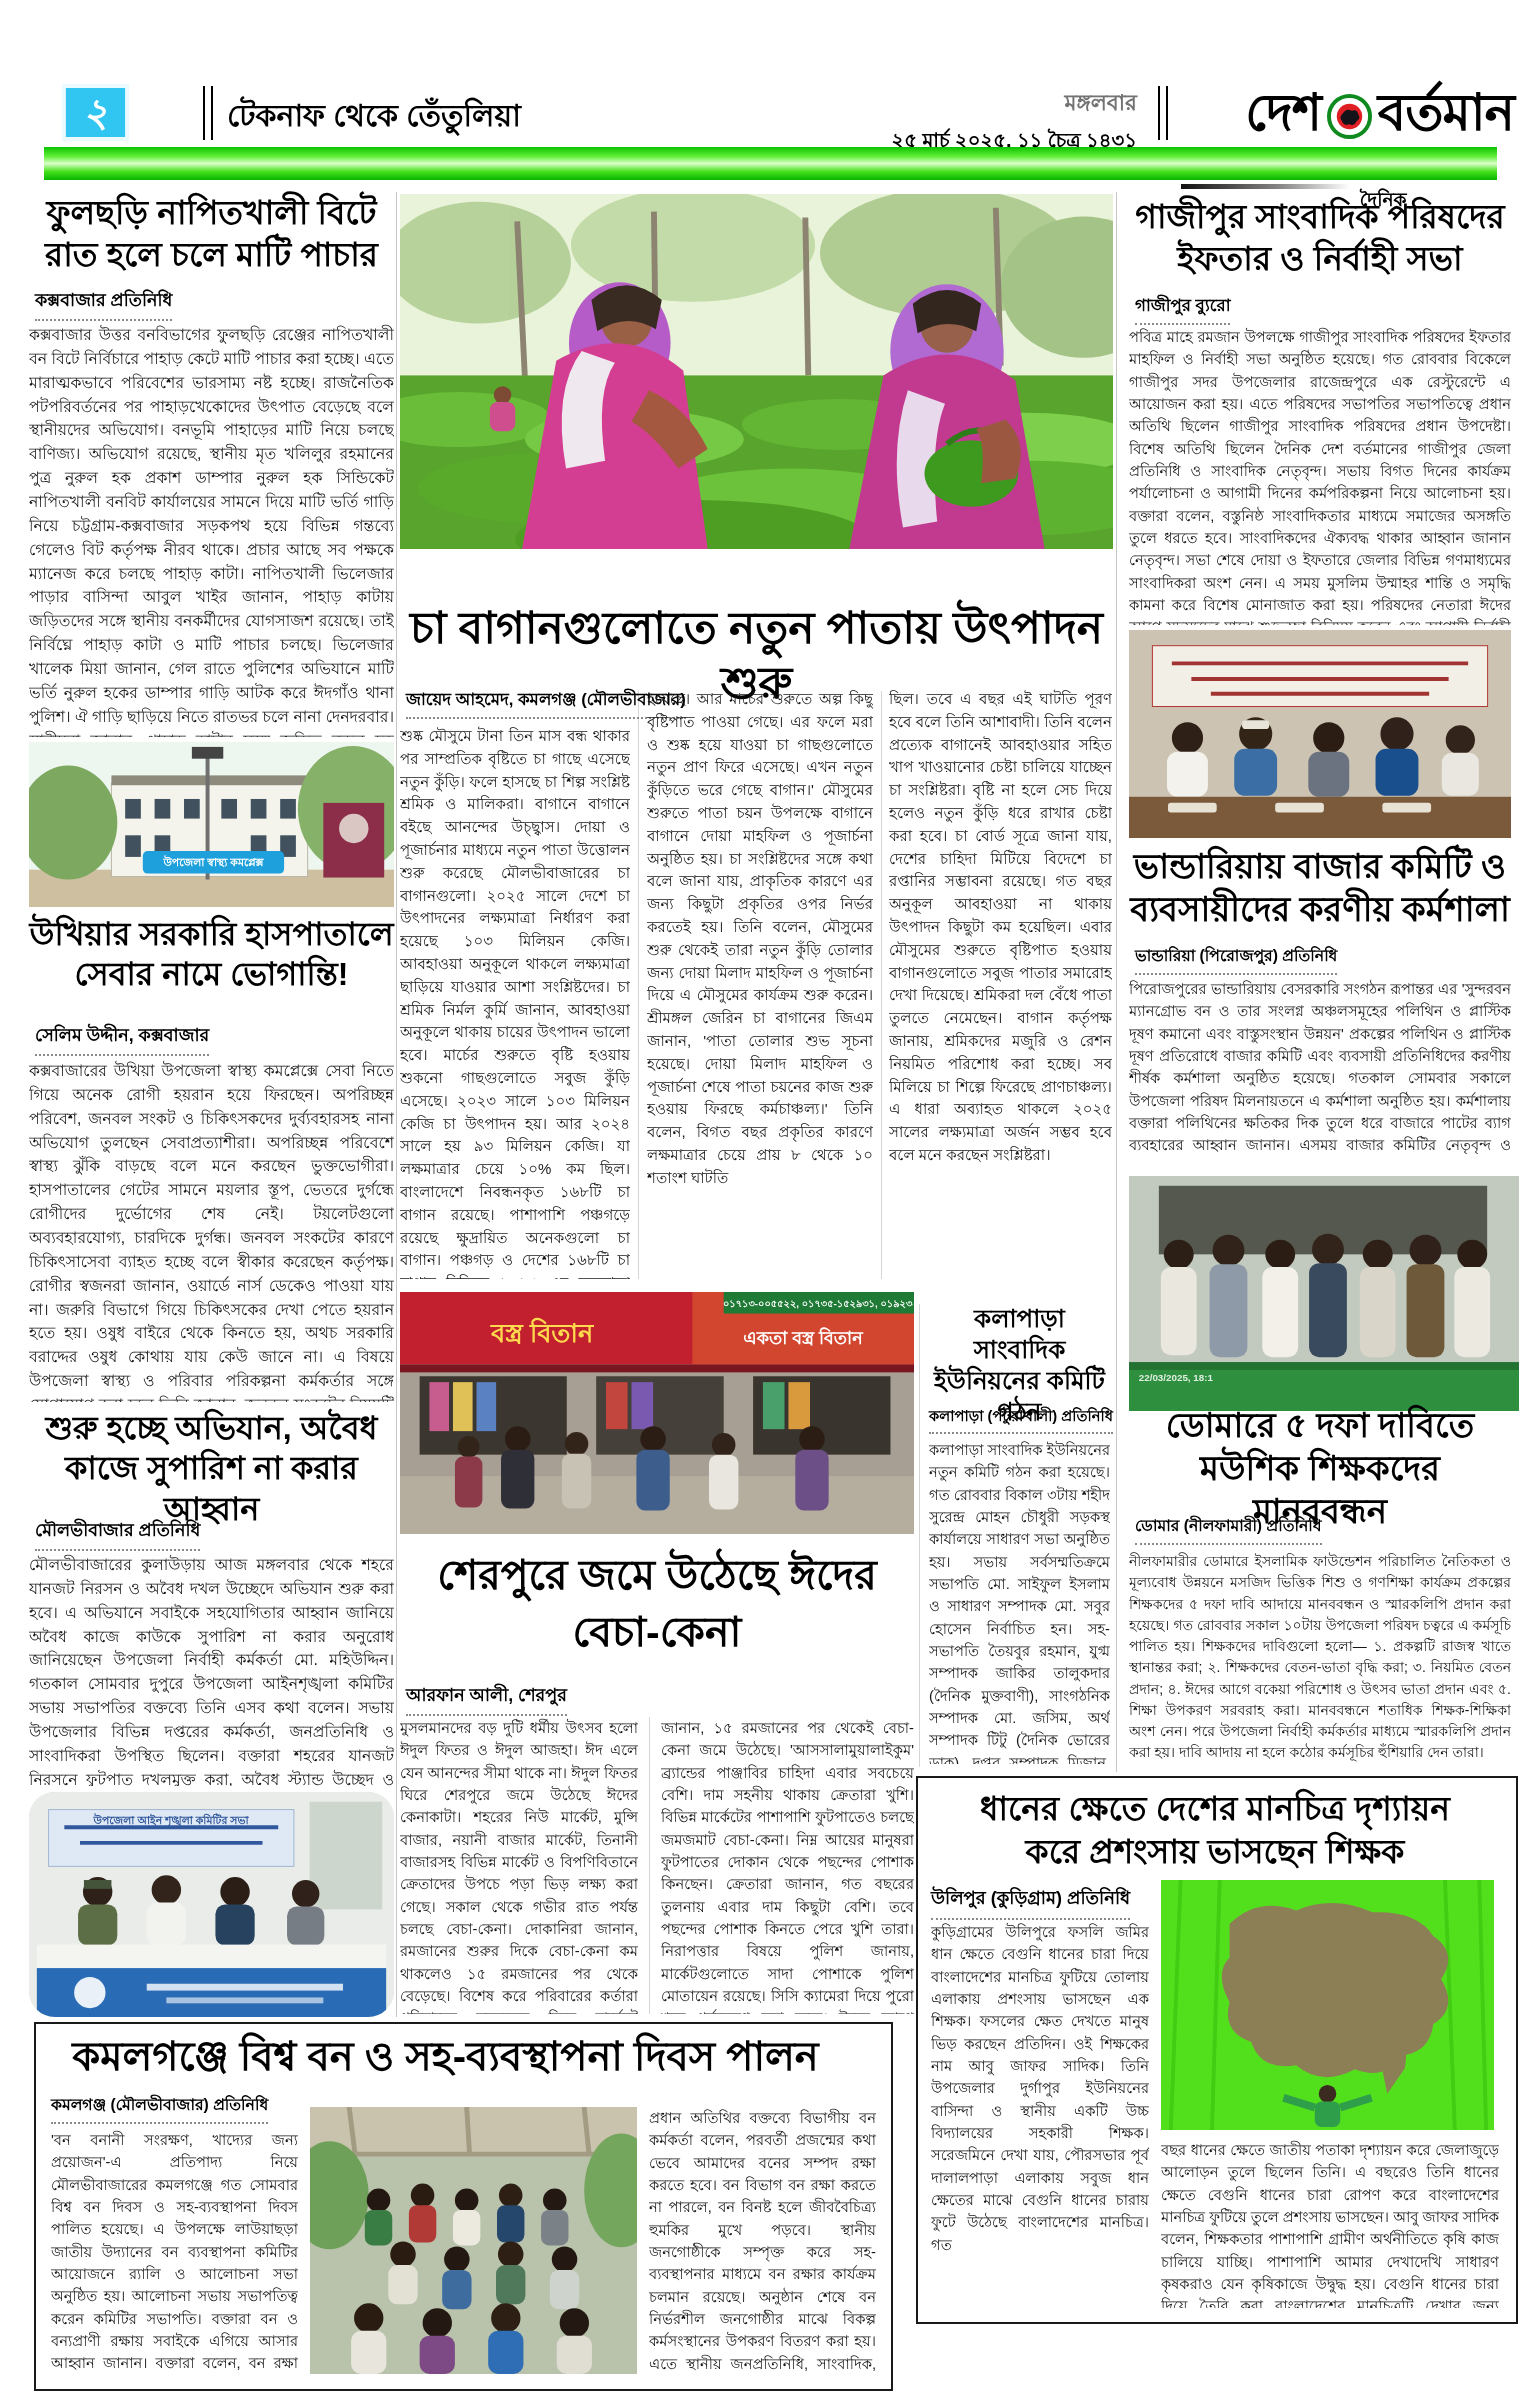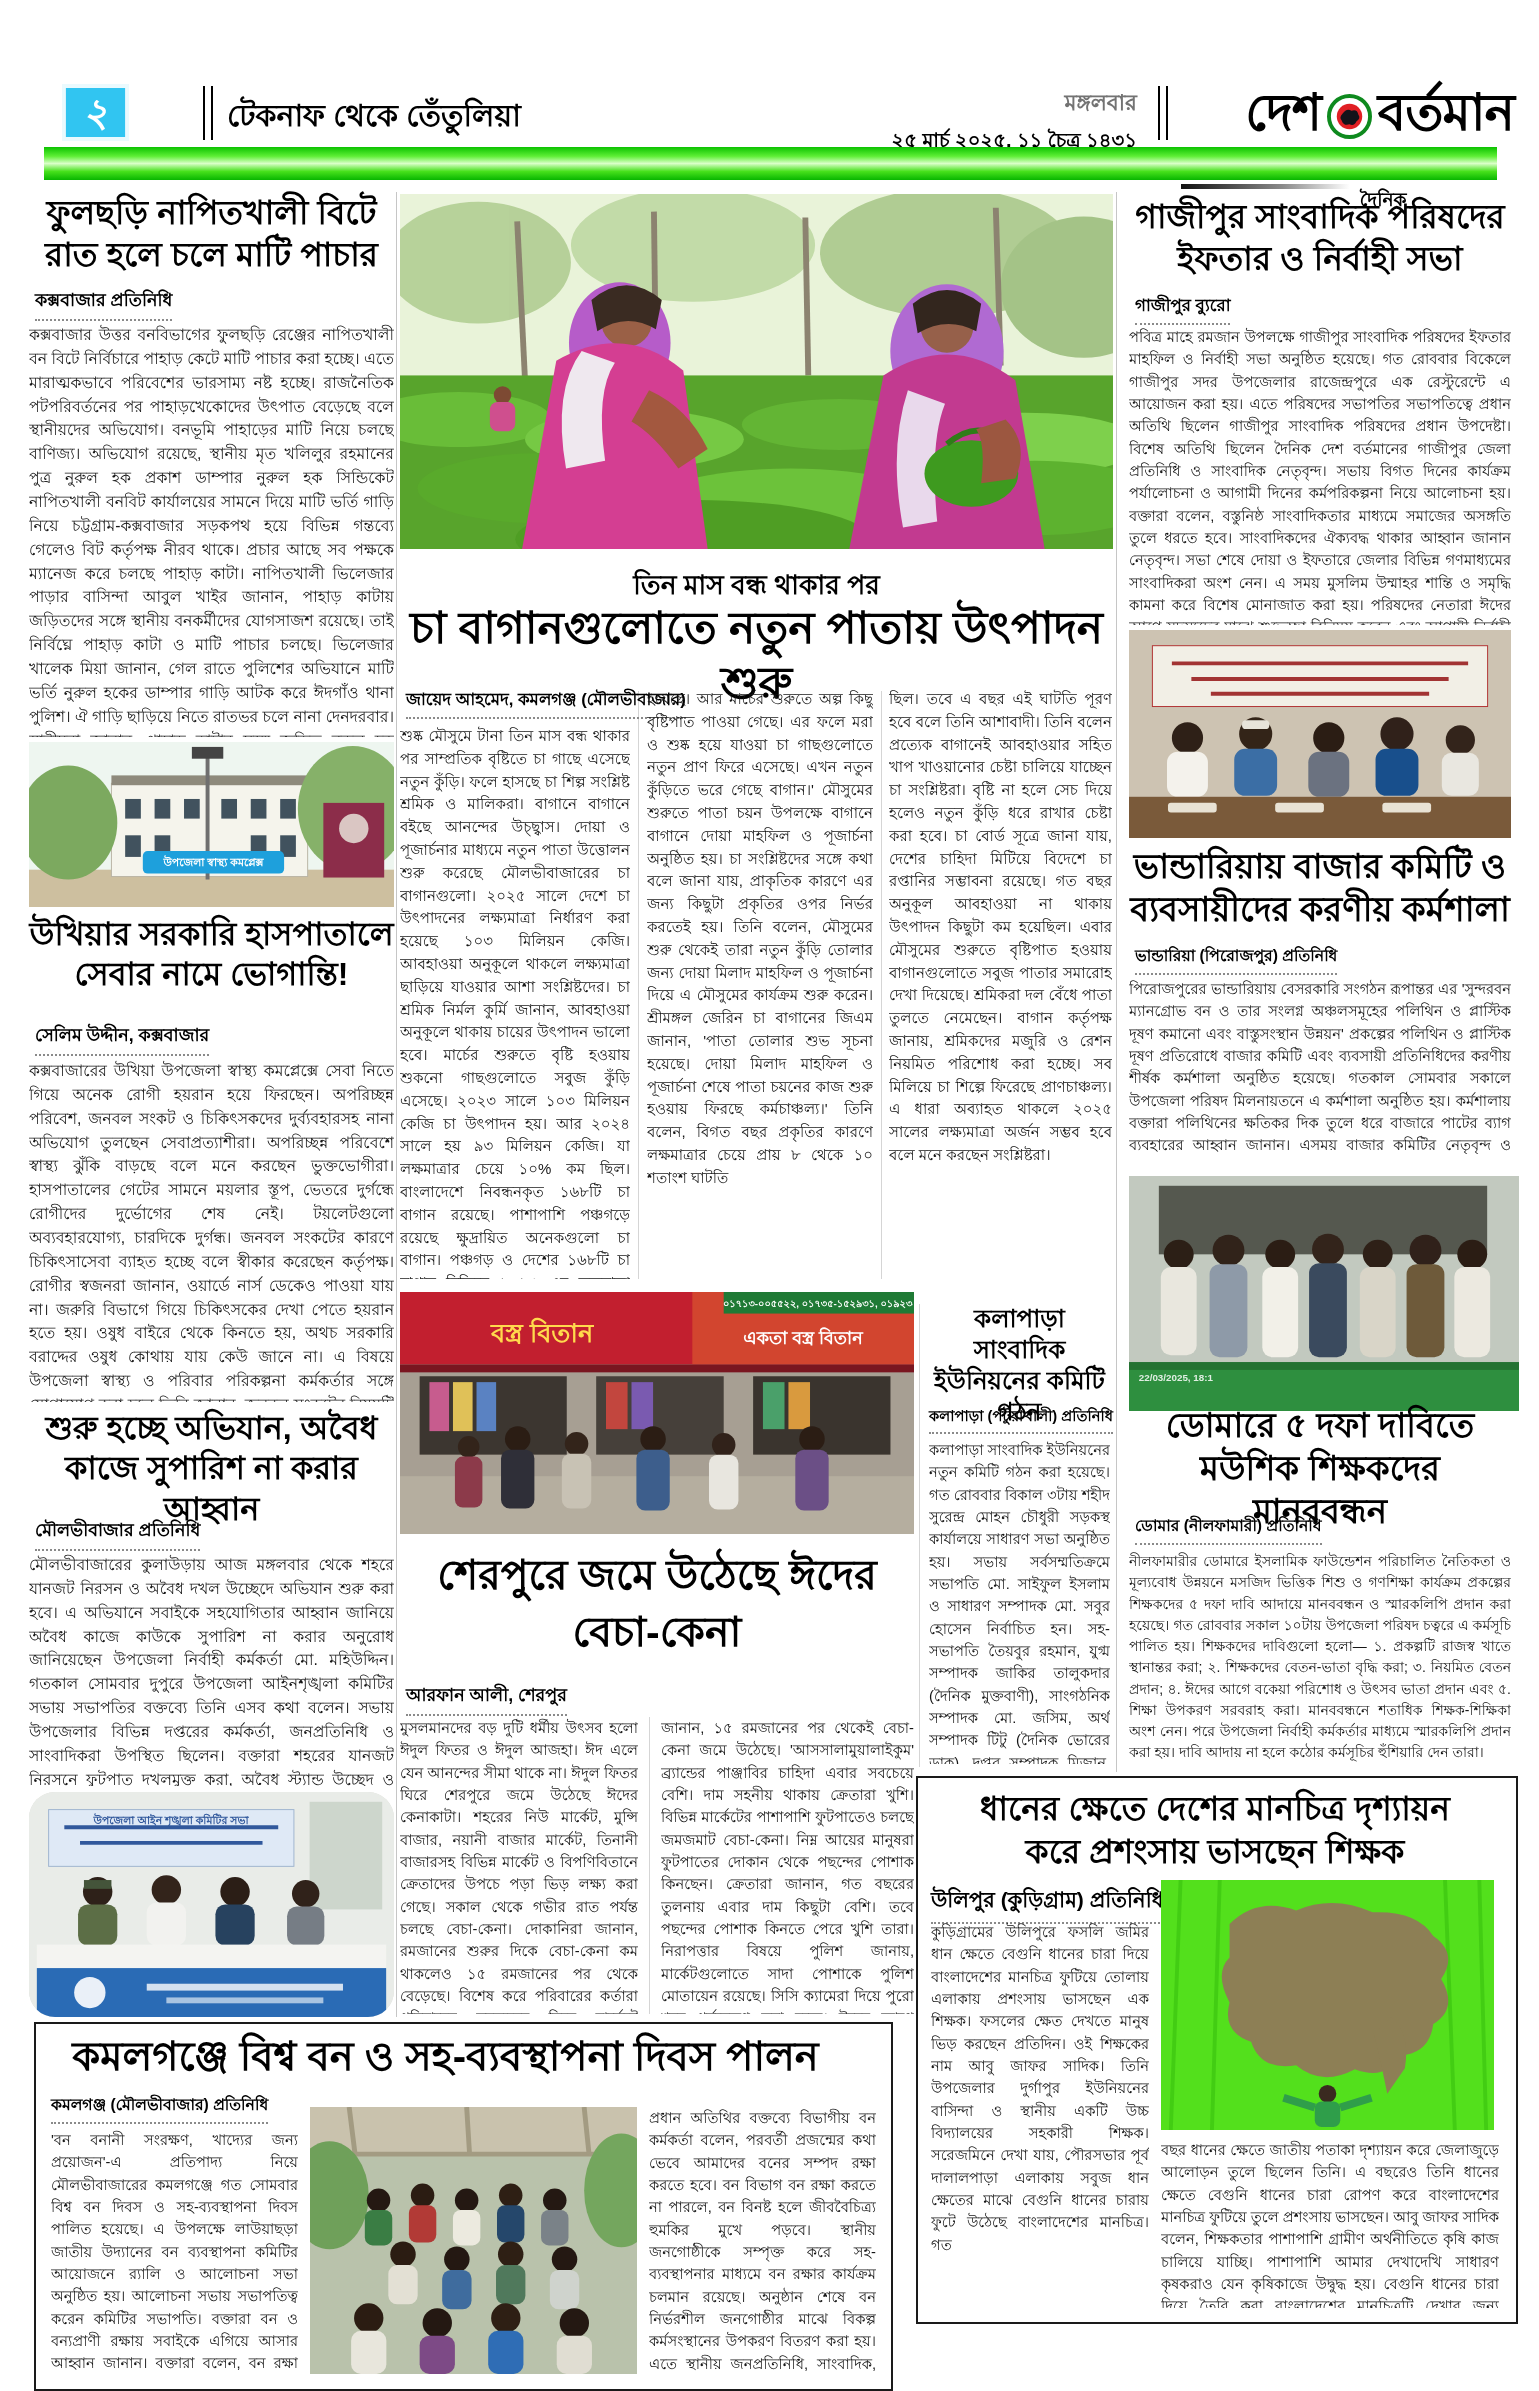--- a/index.html
+++ b/index.html
@@ -189,21 +189,20 @@
         <path d="M525,112 q35,-28 70,0 l-5,28 q-30,-16 -60,2 z" fill="#33261e"></path>
         <path d="M495,185 q70,-45 135,5 l30,172 -200,0 z" fill="#c23a90"></path>
         <path d="M520,200 q-20,60 -5,140 l35,-6 q-8,-80 8,-120 z" fill="#e9d9ec"></path>
         <ellipse cx="585" cy="285" rx="48" ry="34" fill="#3e9a1f"></ellipse>
         <path d="M560,255 q30,-25 55,-5" stroke="#2f7d18" stroke-width="6" fill="none"></path>
         <path d="M620,230 q25,25 10,60 l-35,5 q5,-40 -5,-55 z" fill="#9c5740"></path>
       </g>
     </svg>
   </div>
 
-  <div class="abs kicker" style="left:400px;top:565px;width:713px;font-size:26.5px;">তিন মাস বন্ধ থাকার পর</div>
   <div class="abs hl" style="left:400px;top:600px;width:713px;font-size:44px;">চা বাগানগুলোতে নতুন পাতায় উৎপাদন শুরু</div>
 
   <div class="abs" style="left:406px;top:686px;">
     <span class="byline" style="font-size:16.7px;">জায়েদ আহমেদ, কমলগঞ্জ (মৌলভীবাজার)</span>
   </div>
   <div class="abs body" style="left:400px;top:725px;width:230px;height:554px;font-size:15px;">শুষ্ক মৌসুমে টানা তিন মাস বন্ধ থাকার পর সাম্প্রতিক বৃষ্টিতে চা গাছে এসেছে নতুন কুঁড়ি। ফলে হাসছে চা শিল্প সংশ্লিষ্ট শ্রমিক ও মালিকরা। বাগানে বাগানে বইছে আনন্দের উচ্ছ্বাস। দোয়া ও পূজার্চনার মাধ্যমে নতুন পাতা উত্তোলন শুরু করেছে মৌলভীবাজারের চা বাগানগুলো। ২০২৫ সালে দেশে চা উৎপাদনের লক্ষ্যমাত্রা নির্ধারণ করা হয়েছে ১০৩ মিলিয়ন কেজি। আবহাওয়া অনুকূলে থাকলে লক্ষ্যমাত্রা ছাড়িয়ে যাওয়ার আশা সংশ্লিষ্টদের। চা শ্রমিক নির্মল কুর্মি জানান, আবহাওয়া অনুকূলে থাকায় চায়ের উৎপাদন ভালো হবে। মার্চের শুরুতে বৃষ্টি হওয়ায় শুকনো গাছগুলোতে সবুজ কুঁড়ি এসেছে। ২০২৩ সালে ১০৩ মিলিয়ন কেজি চা উৎপাদন হয়। আর ২০২৪ সালে হয় ৯৩ মিলিয়ন কেজি। যা লক্ষমাত্রার চেয়ে ১০% কম ছিল। বাংলাদেশে নিবন্ধনকৃত ১৬৮টি চা বাগান রয়েছে। পাশাপাশি পঞ্চগড়ে রয়েছে ক্ষুদ্রায়িত অনেকগুলো চা বাগান। পঞ্চগড় ও দেশের ১৬৮টি চা বাগান মিলিয়ে ২০২৫ এর লক্ষমাত্রা নির্ধারণ করা হয়েছে ১০৩ মিলিয়ন কেজি। কমলগঞ্জের শ্রী গোবিন্দপুর চা বাগানের শ্রমিকরা জানান, 'চা বাগানে ডিসেম্বরে চা গাছ প্রুনিং করা হয়। এই সময় থেকে বৃষ্টি ছিলনা। বিকল্প ব্যবস্থায় ইরিগ্রেশন (সেচ) করা</div>
   <div class="abs body" style="left:647px;top:688px;width:226px;height:591px;font-size:15px;">হয়েছে। আর মার্চের শুরুতে অল্প কিছু বৃষ্টিপাত পাওয়া গেছে। এর ফলে মরা ও শুষ্ক হয়ে যাওয়া চা গাছগুলোতে নতুন প্রাণ ফিরে এসেছে। এখন নতুন কুঁড়িতে ভরে গেছে বাগান।' মৌসুমের শুরুতে পাতা চয়ন উপলক্ষে বাগানে বাগানে দোয়া মাহফিল ও পূজার্চনা অনুষ্ঠিত হয়। চা সংশ্লিষ্টদের সঙ্গে কথা বলে জানা যায়, প্রাকৃতিক কারণে এর জন্য কিছুটা প্রকৃতির ওপর নির্ভর করতেই হয়। তিনি বলেন, মৌসুমের শুরু থেকেই তারা নতুন কুঁড়ি তোলার জন্য দোয়া মিলাদ মাহফিল ও পূজার্চনা দিয়ে এ মৌসুমের কার্যক্রম শুরু করেন। শ্রীমঙ্গল জেরিন চা বাগানের জিএম জানান, 'পাতা তোলার শুভ সূচনা হয়েছে। দোয়া মিলাদ মাহফিল ও পূজার্চনা শেষে পাতা চয়নের কাজ শুরু হওয়ায় ফিরছে কর্মচাঞ্চল্য।' তিনি বলেন, বিগত বছর প্রকৃতির কারণে লক্ষমাত্রার চেয়ে প্রায় ৮ থেকে ১০ শতাংশ ঘাটতি</div>
   <div class="abs body" style="left:889px;top:688px;width:223px;height:591px;font-size:15px;">ছিল। তবে এ বছর এই ঘাটতি পূরণ হবে বলে তিনি আশাবাদী। তিনি বলেন প্রত্যেক বাগানেই আবহাওয়ার সহিত খাপ খাওয়ানোর চেষ্টা চালিয়ে যাচ্ছেন চা সংশ্লিষ্টরা। বৃষ্টি না হলে সেচ দিয়ে হলেও নতুন কুঁড়ি ধরে রাখার চেষ্টা করা হবে। চা বোর্ড সূত্রে জানা যায়, দেশের চাহিদা মিটিয়ে বিদেশে চা রপ্তানির সম্ভাবনা রয়েছে। গত বছর অনুকূল আবহাওয়া না থাকায় উৎপাদন কিছুটা কম হয়েছিল। এবার মৌসুমের শুরুতে বৃষ্টিপাত হওয়ায় বাগানগুলোতে সবুজ পাতার সমারোহ দেখা দিয়েছে। শ্রমিকরা দল বেঁধে পাতা তুলতে নেমেছেন। বাগান কর্তৃপক্ষ জানায়, শ্রমিকদের মজুরি ও রেশন নিয়মিত পরিশোধ করা হচ্ছে। সব মিলিয়ে চা শিল্পে ফিরেছে প্রাণচাঞ্চল্য। এ ধারা অব্যাহত থাকলে ২০২৫ সালের লক্ষ্যমাত্রা অর্জন সম্ভব হবে বলে মনে করছেন সংশ্লিষ্টরা।</div>
 
   <div class="ph" style="left:400px;top:1292px;width:514px;height:242px;">
@@ -331,21 +330,21 @@
   <div class="abs hl" style="left:1129px;top:1404px;width:382px;font-size:34px;">ডোমারে ৫ দফা দাবিতে মউশিক শিক্ষকদের মানববন্ধন</div>
   <div class="abs" style="left:1135px;top:1513px;">
     <span class="byline" style="font-size:15.7px;text-align:right;">ডোমার (নীলফামারী) প্রতিনিধি</span>
   </div>
   <div class="abs body" style="left:1129px;top:1551px;width:382px;height:214px;font-size:14px;">নীলফামারীর ডোমারে ইসলামিক ফাউন্ডেশন পরিচালিত নৈতিকতা ও মূল্যবোধ উন্নয়নে মসজিদ ভিত্তিক শিশু ও গণশিক্ষা কার্যক্রম প্রকল্পের শিক্ষকদের ৫ দফা দাবি আদায়ে মানববন্ধন ও স্মারকলিপি প্রদান করা হয়েছে। গত রোববার সকাল ১০টায় উপজেলা পরিষদ চত্বরে এ কর্মসূচি পালিত হয়। শিক্ষকদের দাবিগুলো হলো— ১. প্রকল্পটি রাজস্ব খাতে স্থানান্তর করা; ২. শিক্ষকদের বেতন-ভাতা বৃদ্ধি করা; ৩. নিয়মিত বেতন প্রদান; ৪. ঈদের আগে বকেয়া পরিশোধ ও উৎসব ভাতা প্রদান এবং ৫. শিক্ষা উপকরণ সরবরাহ করা। মানববন্ধনে শতাধিক শিক্ষক-শিক্ষিকা অংশ নেন। পরে উপজেলা নির্বাহী কর্মকর্তার মাধ্যমে স্মারকলিপি প্রদান করা হয়। দাবি আদায় না হলে কঠোর কর্মসূচির হুঁশিয়ারি দেন তারা।</div>
 
   <div class="box" style="left:916px;top:1776px;width:598px;height:544px;"></div>
   <div class="abs hl" style="left:921px;top:1788px;width:588px;font-size:33px;">ধানের ক্ষেতে দেশের মানচিত্র দৃশ্যায়ন</div>
   <div class="abs hl" style="left:921px;top:1831px;width:588px;font-size:33px;">করে প্রশংসায় ভাসছেন শিক্ষক</div>
   <div class="abs" style="left:931px;top:1884px;">
-    <span class="byline" style="font-size:21px;">উলিপুর (কুড়িগ্রাম) প্রতিনিধি</span>
+    <span class="byline" style="font-size:18px;">উলিপুর (কুড়িগ্রাম) প্রতিনিধি</span>
   </div>
   <div class="abs body" style="left:931px;top:1921px;width:218px;height:382px;font-size:14.7px;">কুড়িগ্রামের উলিপুরে ফসলি জমির ধান ক্ষেতে বেগুনি ধানের চারা দিয়ে বাংলাদেশের মানচিত্র ফুটিয়ে তোলায় এলাকায় প্রশংসায় ভাসছেন এক শিক্ষক। ফসলের ক্ষেত দেখতে মানুষ ভিড় করছেন প্রতিদিন। ওই শিক্ষকের নাম আবু জাফর সাদিক। তিনি উপজেলার দুর্গাপুর ইউনিয়নের বাসিন্দা ও স্থানীয় একটি উচ্চ বিদ্যালয়ের সহকারী শিক্ষক। সরেজমিনে দেখা যায়, পৌরসভার পূর্ব দালালপাড়া এলাকায় সবুজ ধান ক্ষেতের মাঝে বেগুনি ধানের চারায় ফুটে উঠেছে বাংলাদেশের মানচিত্র। গত</div>
 
   <div class="ph" style="left:1161px;top:1880px;width:333px;height:250px;">
     <svg viewBox="0 0 340 255" preserveAspectRatio="none">
       <rect width="340" height="255" fill="#53e01c"></rect>
       <g stroke="#33bb0c" stroke-width="4" opacity=".5">
         <line x1="20" y1="0" x2="10" y2="255"></line>
           <line x1="60" y1="0" x2="52" y2="255"></line>
         <line x1="290" y1="0" x2="300" y2="255"></line>

